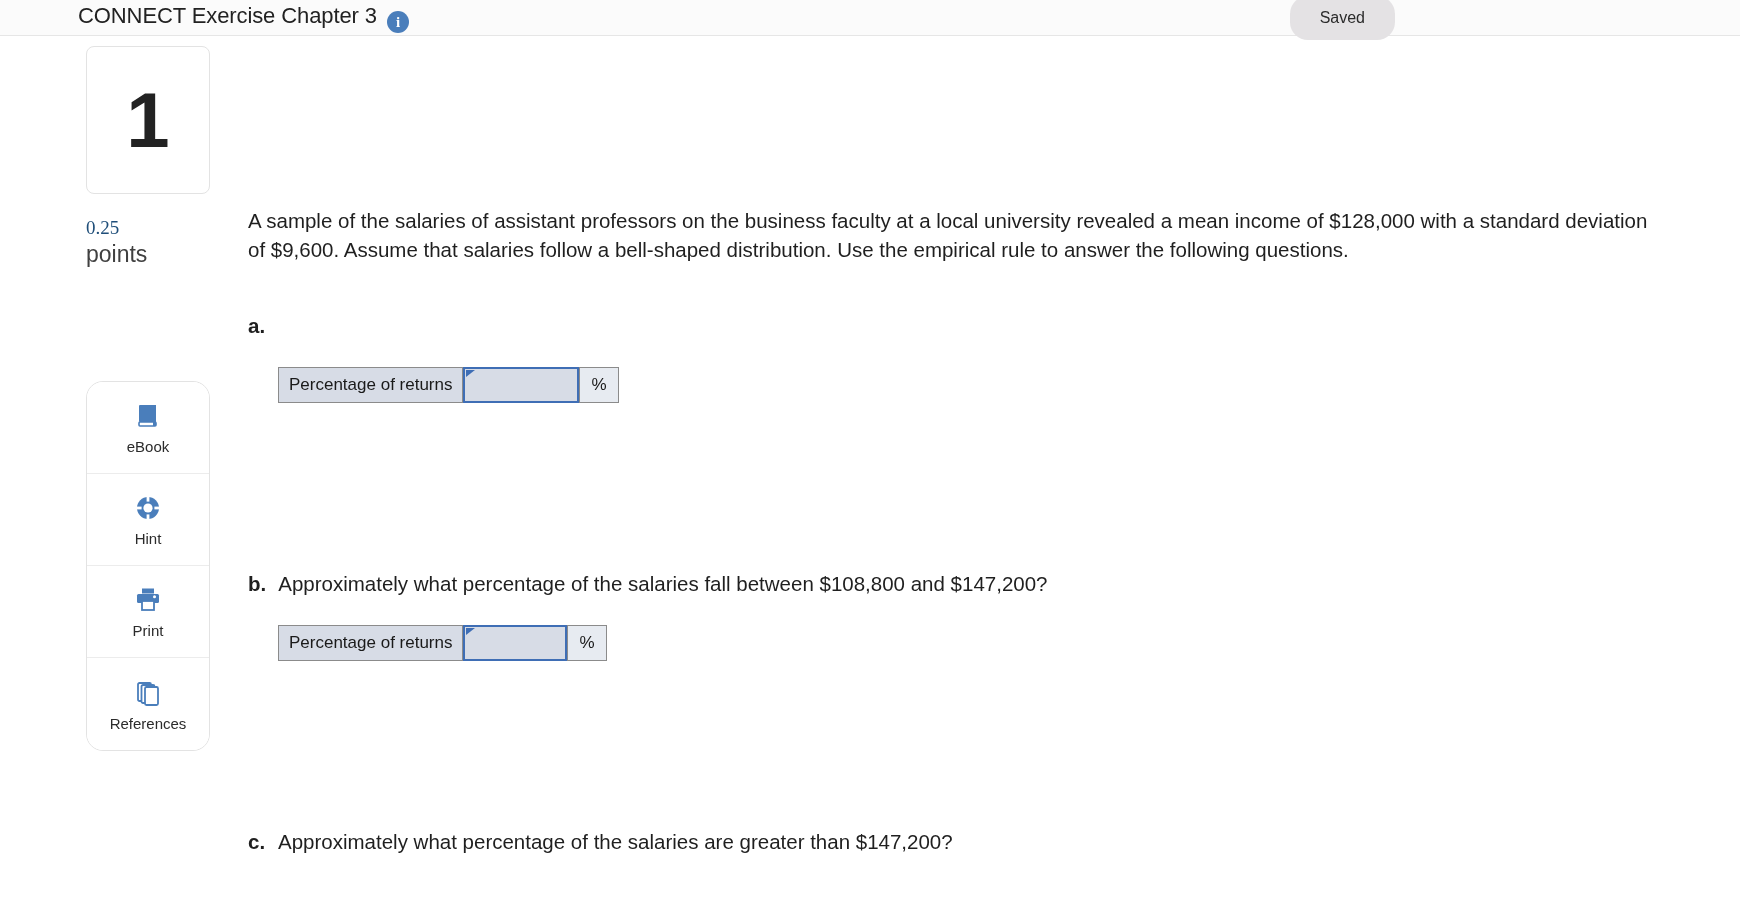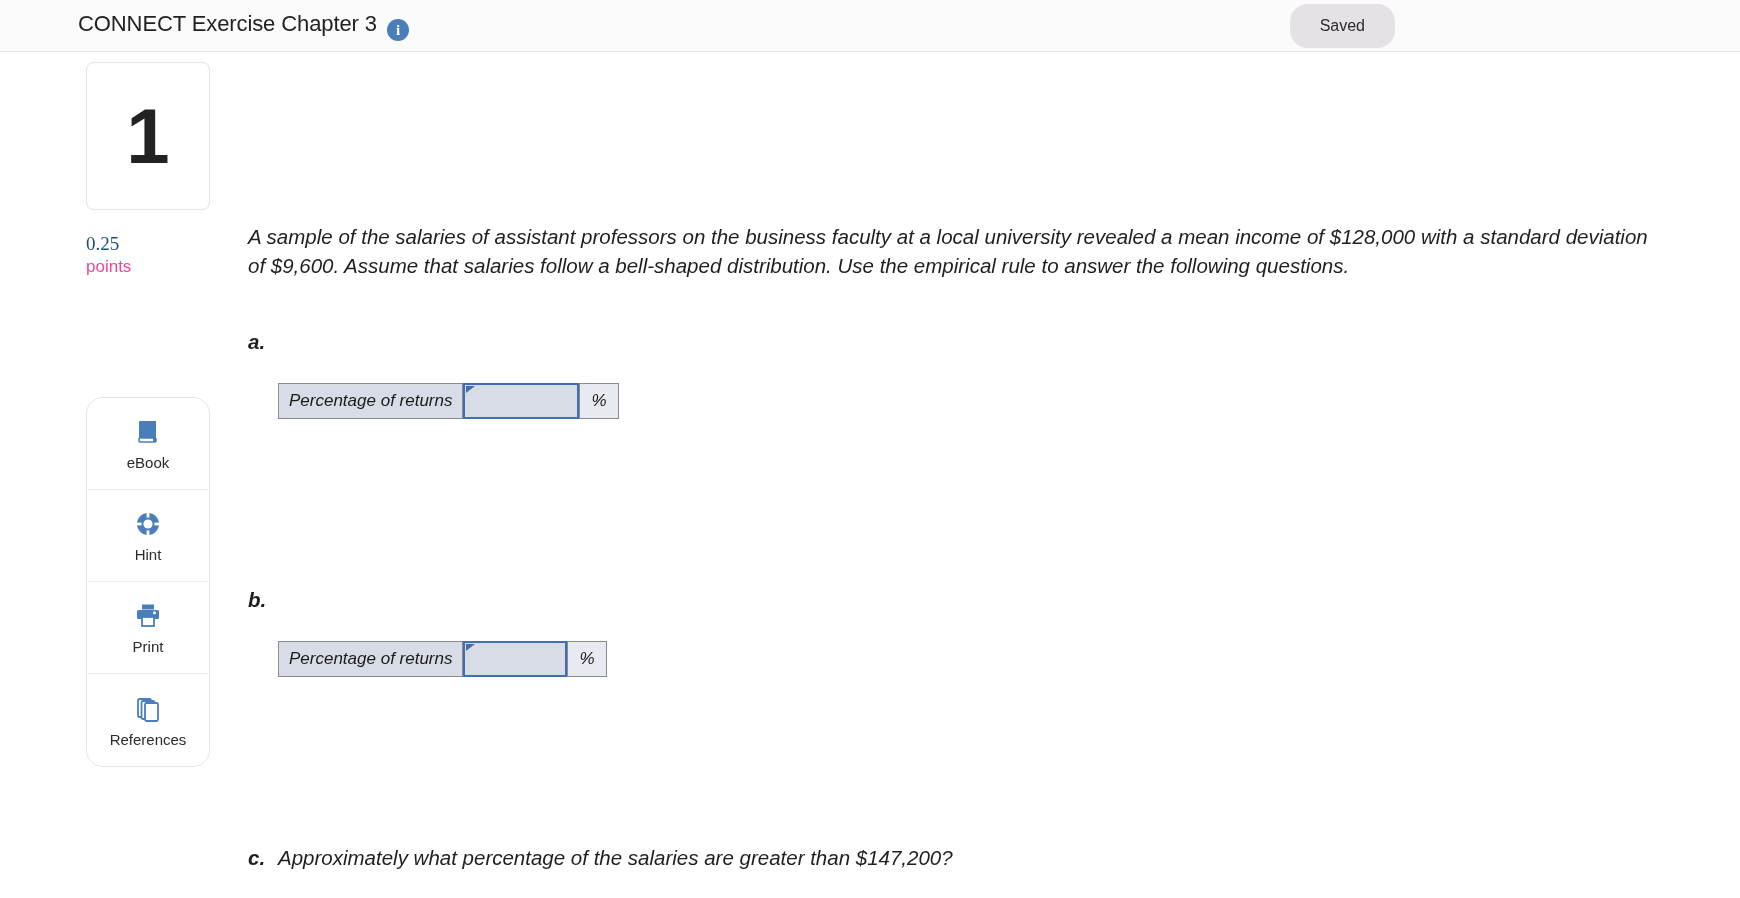--- a/index.html
+++ b/index.html
@@ -10,21 +10,21 @@
     height: 898px;
     background: #ffffff;
     font-family: "Liberation Sans", "DejaVu Sans", sans-serif;
     color: #1a1a1a;
     overflow: hidden;
   }
 
   
   .topbar {
     position: relative;
-    height: 52px;
+    height: 36px;
     background: #fbfbfb;
     border-bottom: 1px solid #e6e6e6;
     display: flex;
     align-items: center;
   }
   .topbar-title {
     position: absolute;
     left: 78px;
     top: 50%;
     transform: translateY(-50%);
@@ -94,22 +94,22 @@
     font-family: "Liberation Sans", "DejaVu Sans", sans-serif;
   }
   .points-val {
     margin-top: 22px;
     font-size: 19px;
     color: #1f4e79;
     line-height: 1.25;
     font-family: Liberation Serif, serif;
   }
   .points-label {
-    font-size: 17px;
-    color: #ec4899;
+    font-size: 23px;
+    color: #404040;
     line-height: 1.3;
   }
 
   .tools {
     position: absolute;
     left: 86px;
     top: 345px;
     width: 124px;
     border: 1px solid #e3e3e3;
     border-radius: 17px;
@@ -134,21 +134,20 @@
     line-height: 1;
   }
   .tool-icon { width: 30px; height: 30px; display: block; }
 
   
   .content {
     position: absolute;
     left: 248px;
     top: 0;
     width: 1420px;
-    font-style: italic;
   }
   .stem {
     margin-top: 170px;
     font-size: 20.5px;
     line-height: 1.42;
     color: #1f1f1f;
     width: 1400px;
   }
   .qpart {
     display: flex;
@@ -294,20 +293,21 @@
     <div class="answer-row">
       <div class="answer-table">
         <div class="cell-label">Percentage of returns</div>
         <div class="cell-input" style="width:116px"></div>
         <div class="cell-unit">%</div>
       </div>
     </div>
 
     <div class="qpart part-b">
       <span class="qletter">b.</span>
+      <span>Approximately what percentage of the salaries fall between $108,800 and $147,200?</span>
     </div>
     <div class="answer-row">
       <div class="answer-table">
         <div class="cell-label">Percentage of returns</div>
         <div class="cell-input" style="width:104px"></div>
         <div class="cell-unit">%</div>
       </div>
     </div>
 
     <div class="qpart part-c">

